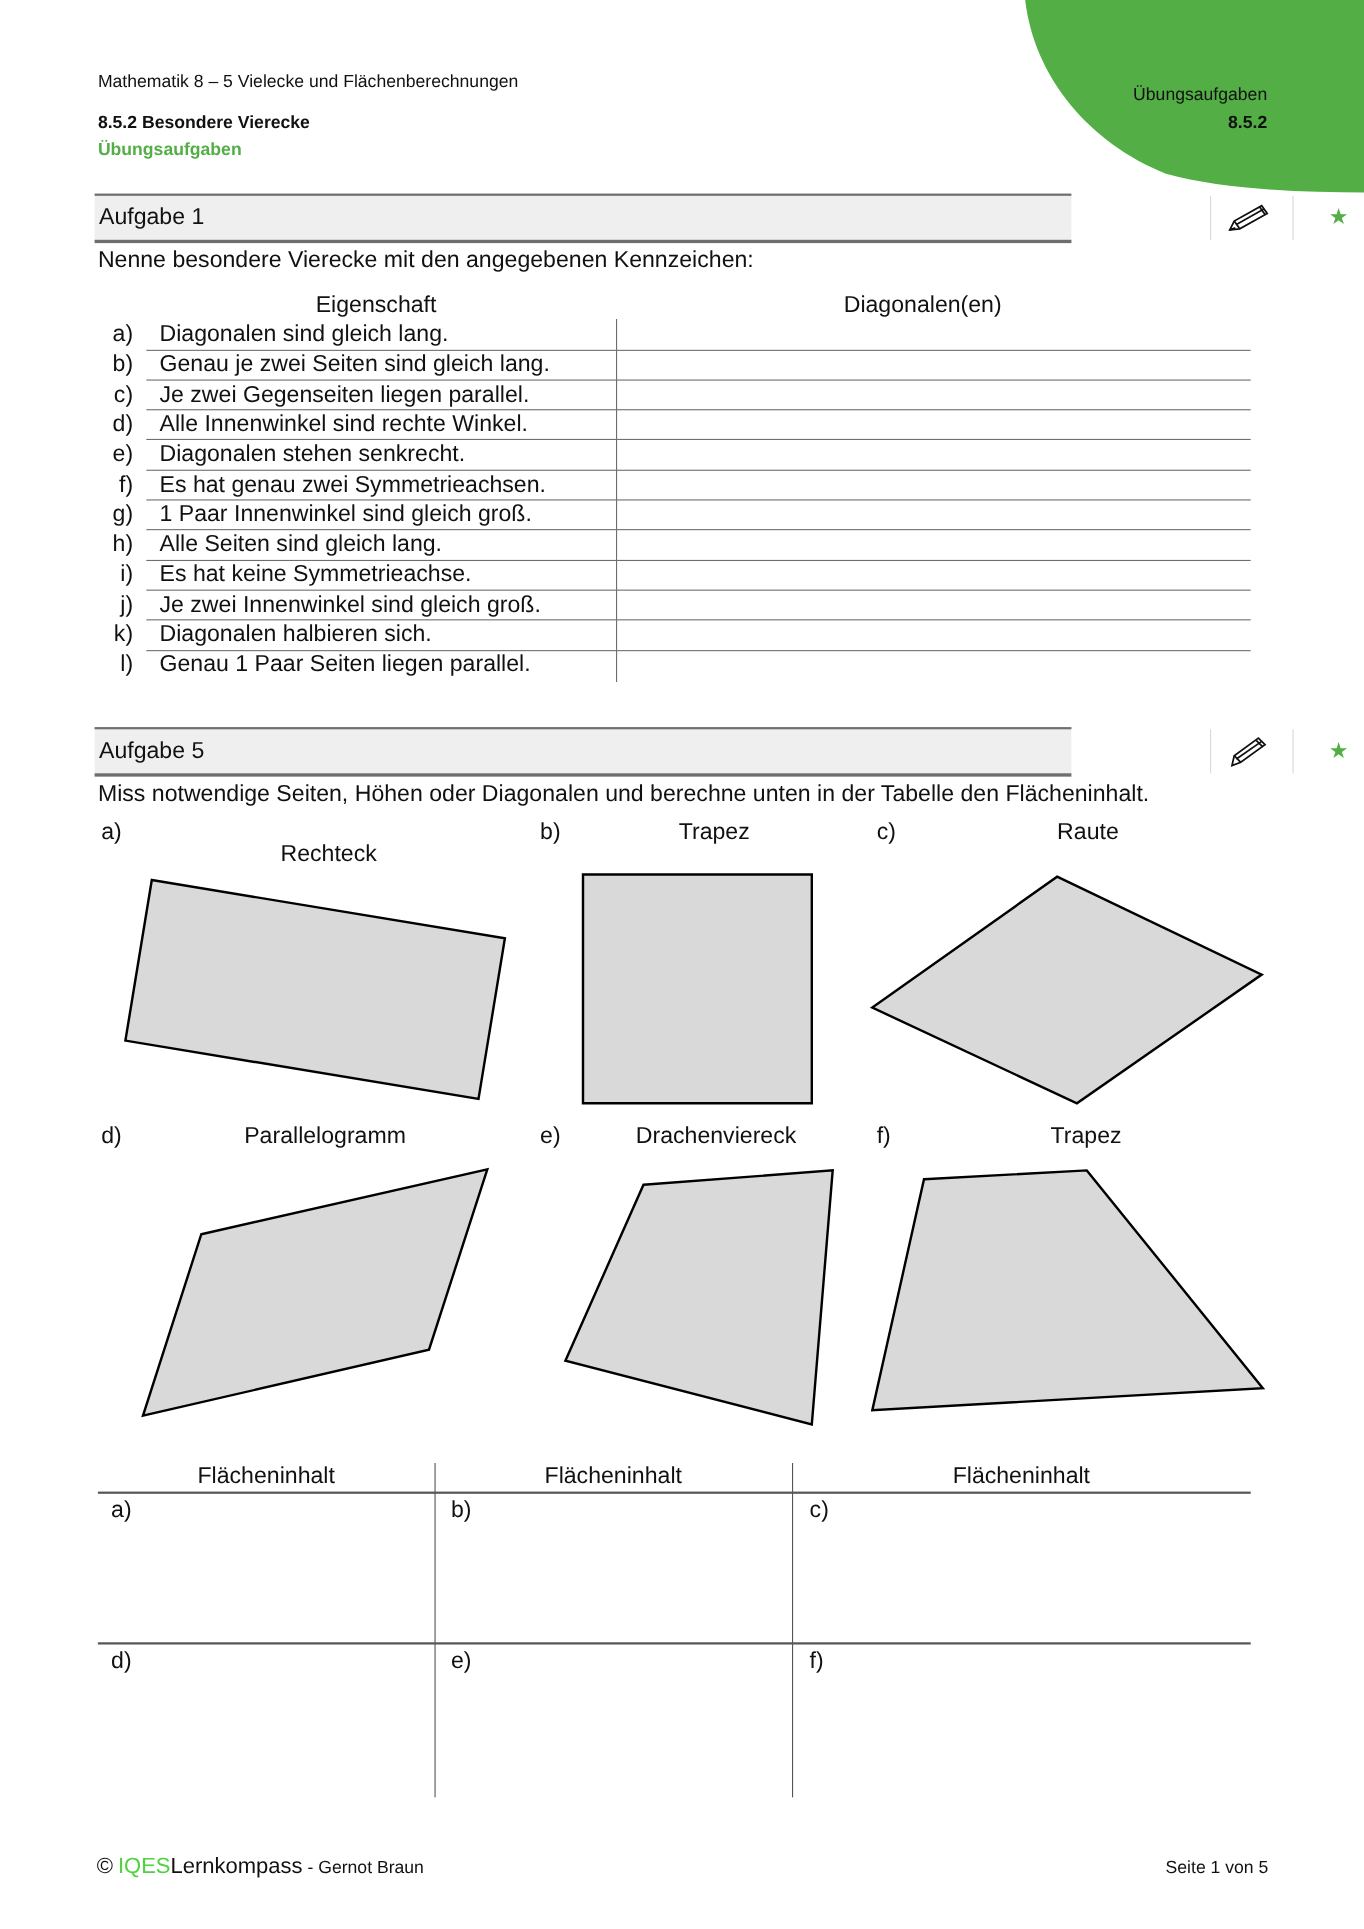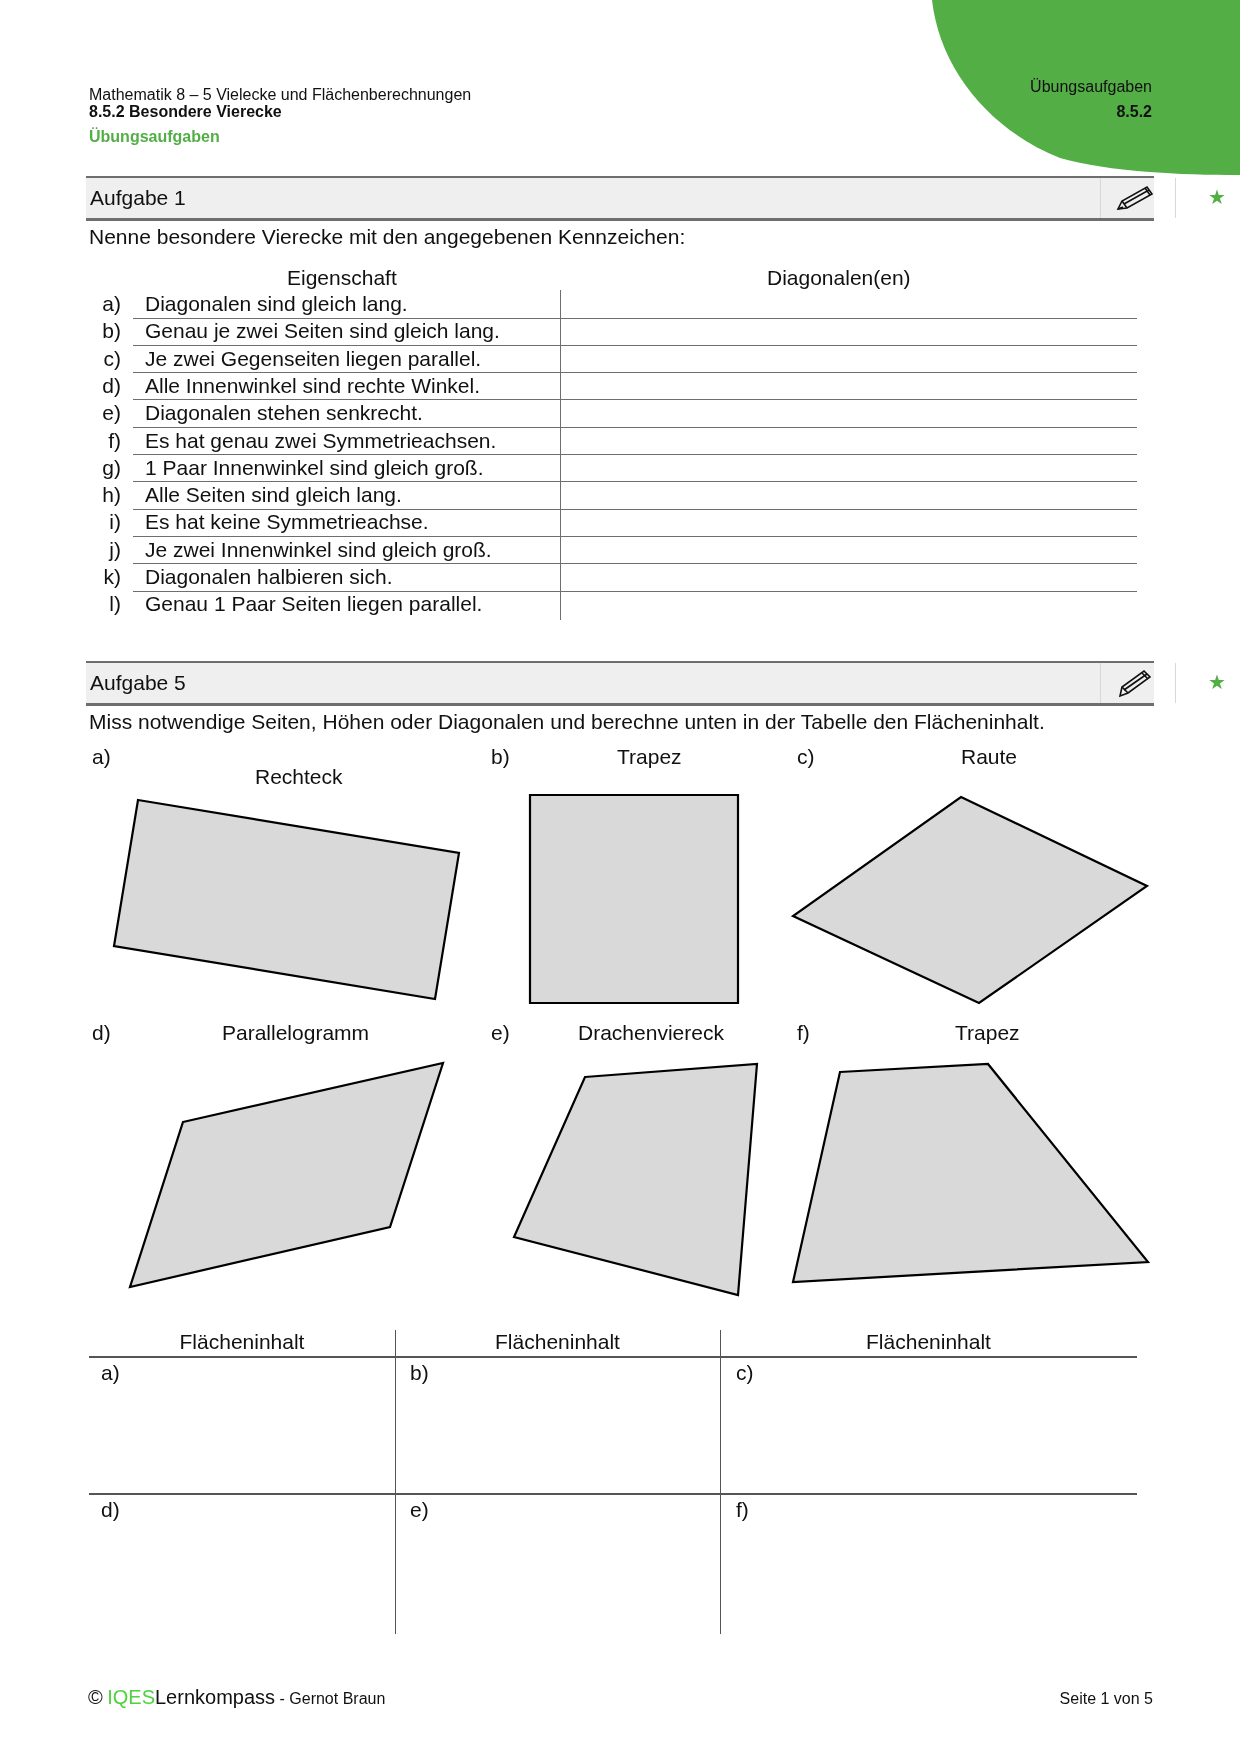--- a/index.html
+++ b/index.html
@@ -4,21 +4,21 @@
 <style>
   html, body { margin: 0; padding: 0; background: #ffffff; }
   body { width: 1240px; height: 1754px; position: relative; overflow: hidden;
          font-family: "Liberation Sans", sans-serif; color: #111; }
   .abs { position: absolute; }
   .green-blob { position: absolute; left: 0; top: 0; width: 1240px; height: 200px; pointer-events: none; }
   .hdr-line { font-size: 16px; left: 89px; white-space: nowrap; }
   .hdr-r { font-size: 16px; right: 88px; text-align: right; white-space: nowrap; }
   .bold { font-weight: bold; }
   .green { color: #52ae45; }
-  .task-bar { position: absolute; left: 86px; width: 1068px; height: 40px;
+  .task-bar { position: absolute; left: 86px; width: 888px; height: 40px;
               background: #efefef; border-top: 2px solid #6e6e6e; border-bottom: 3px solid #6e6e6e; }
   .task-bar .title { position: absolute; left: 4px; top: 8px; font-size: 21px; }
   .task-bar .sep1 { position: absolute; left: 1014px; width: 1px; top: 0; bottom: 0; background: #d8d8d8; }
   .task-bar .sep2 { position: absolute; left: 1089px; width: 1px; top: 0; bottom: 0; background: #d8d8d8; }
   .task-bar .pencil { position: absolute; left: 1028px; top: 5px; width: 44px; height: 30px; }
   .task-bar .star { position: absolute; left: 1122px; top: 7px; font-size: 20px; color: #52ae45; }
   .instr { font-size: 21px; left: 89px; white-space: nowrap; }
   .t1-head { font-size: 21px; }
   .t1-row { position: absolute; left: 89px; width: 1050px; height: 27px; font-size: 21px; }
   .t1-row .lbl { position: absolute; left: 0; width: 32px; text-align: right; }
@@ -37,21 +37,21 @@
   .footer-left .lern { font-size: 20px; }
   .footer-right { right: 87px; top: 1690px; font-size: 16px; white-space: nowrap; }
 </style>
 </head>
 <body>
 
 <svg class="green-blob" width="1240" height="200" viewBox="0 0 1240 200">
   <path d="M932,0 C940,70 990,130 1060,158 C1110,172 1180,175 1240,175 L1240,0 Z" fill="#52ae45"></path>
 </svg>
 
-<div class="abs hdr-line" style="top:86px;">Mathematik 8 – 5 Vielecke und Flächenberechnungen</div>
+<div class="abs hdr-line" style="top:66px;">Mathematik 8 – 5 Vielecke und Flächenberechnungen</div>
 <div class="abs hdr-line bold" style="top:103px;">8.5.2 Besondere Vierecke</div>
 <div class="abs hdr-line bold green" style="top:128px;">Übungsaufgaben</div>
 <div class="abs hdr-r" style="top:78px;">Übungsaufgaben</div>
 <div class="abs hdr-r bold" style="top:103px;">8.5.2</div>
 
 <div class="task-bar" style="top:176px;">
   <span class="title">Aufgabe 1</span>
   <span class="sep1"></span>
   <svg class="pencil" viewBox="0 0 44 30">
     <g fill="none" stroke="#111" stroke-width="1.6">

